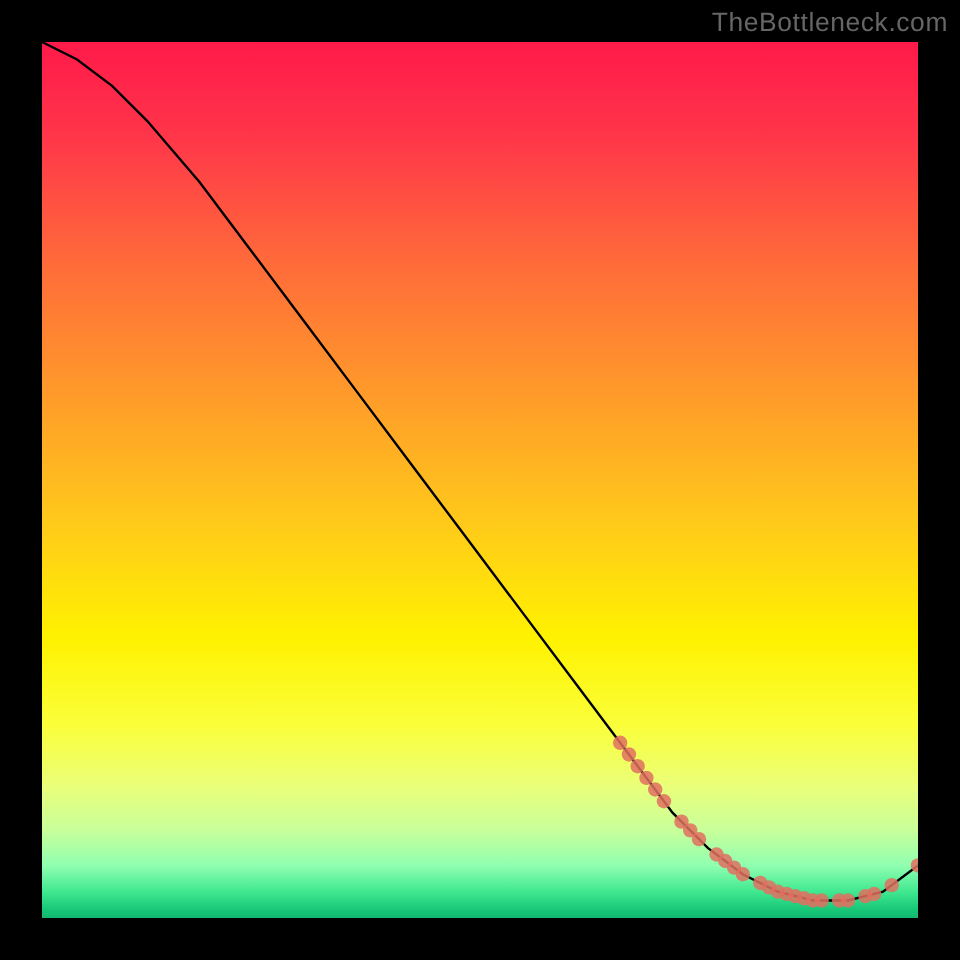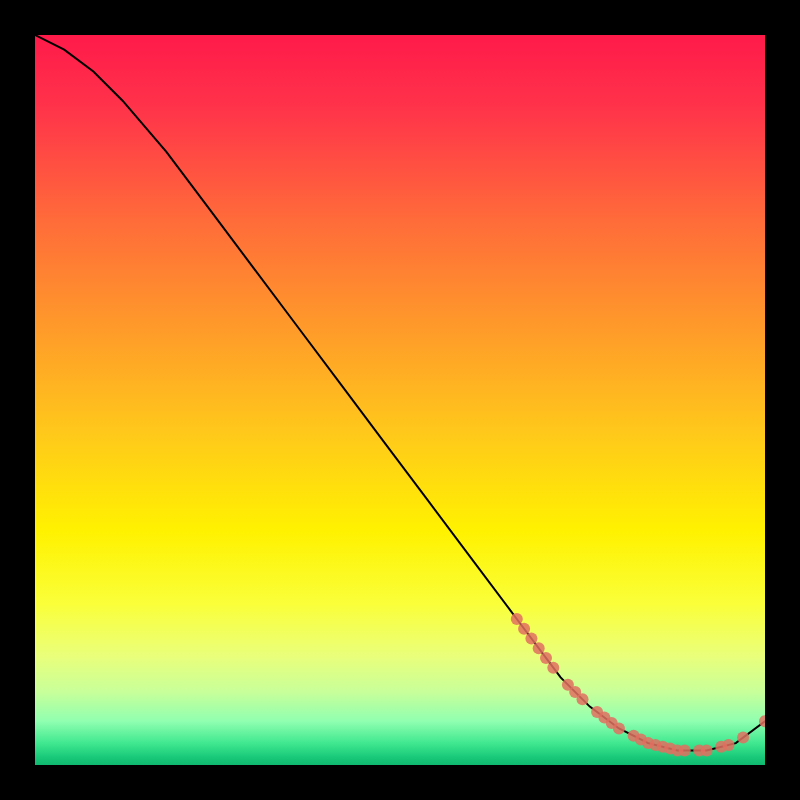--- a/index.html
+++ b/index.html
@@ -7,20 +7,21 @@
   .stage { position: relative; width: 800px; height: 800px; background: #000; }
   .watermark { position: absolute; top: 6px; right: 10px; color: #666; font-size: 22px; font-weight: 500; letter-spacing: 0.5px; z-index: 10; }
   .plot-area { position: absolute; left: 35px; top: 35px; width: 730px; height: 730px; }
   .gradient-bg { position: absolute; left: 0; top: 0; width: 100%; height: 100%; }
   .curve-svg { position: absolute; left: 0; top: 0; width: 100%; height: 100%; }
 </style>
 </head>
 <body>
 <div class="stage">
 
+  <div class="watermark">TheBottleneck.com</div>
 
   <div class="plot-area">
     <svg class="gradient-bg" viewBox="0 0 730 730" preserveAspectRatio="none">
       <defs>
         <linearGradient id="bgGrad" x1="0" y1="0" x2="0" y2="1">
           <stop offset="0%" stop-color="#ff1a4a"></stop>
           <stop offset="10%" stop-color="#ff334a"></stop>
           <stop offset="25%" stop-color="#ff6a3a"></stop>
           <stop offset="40%" stop-color="#ff9a2a"></stop>
           <stop offset="55%" stop-color="#ffca1a"></stop>

